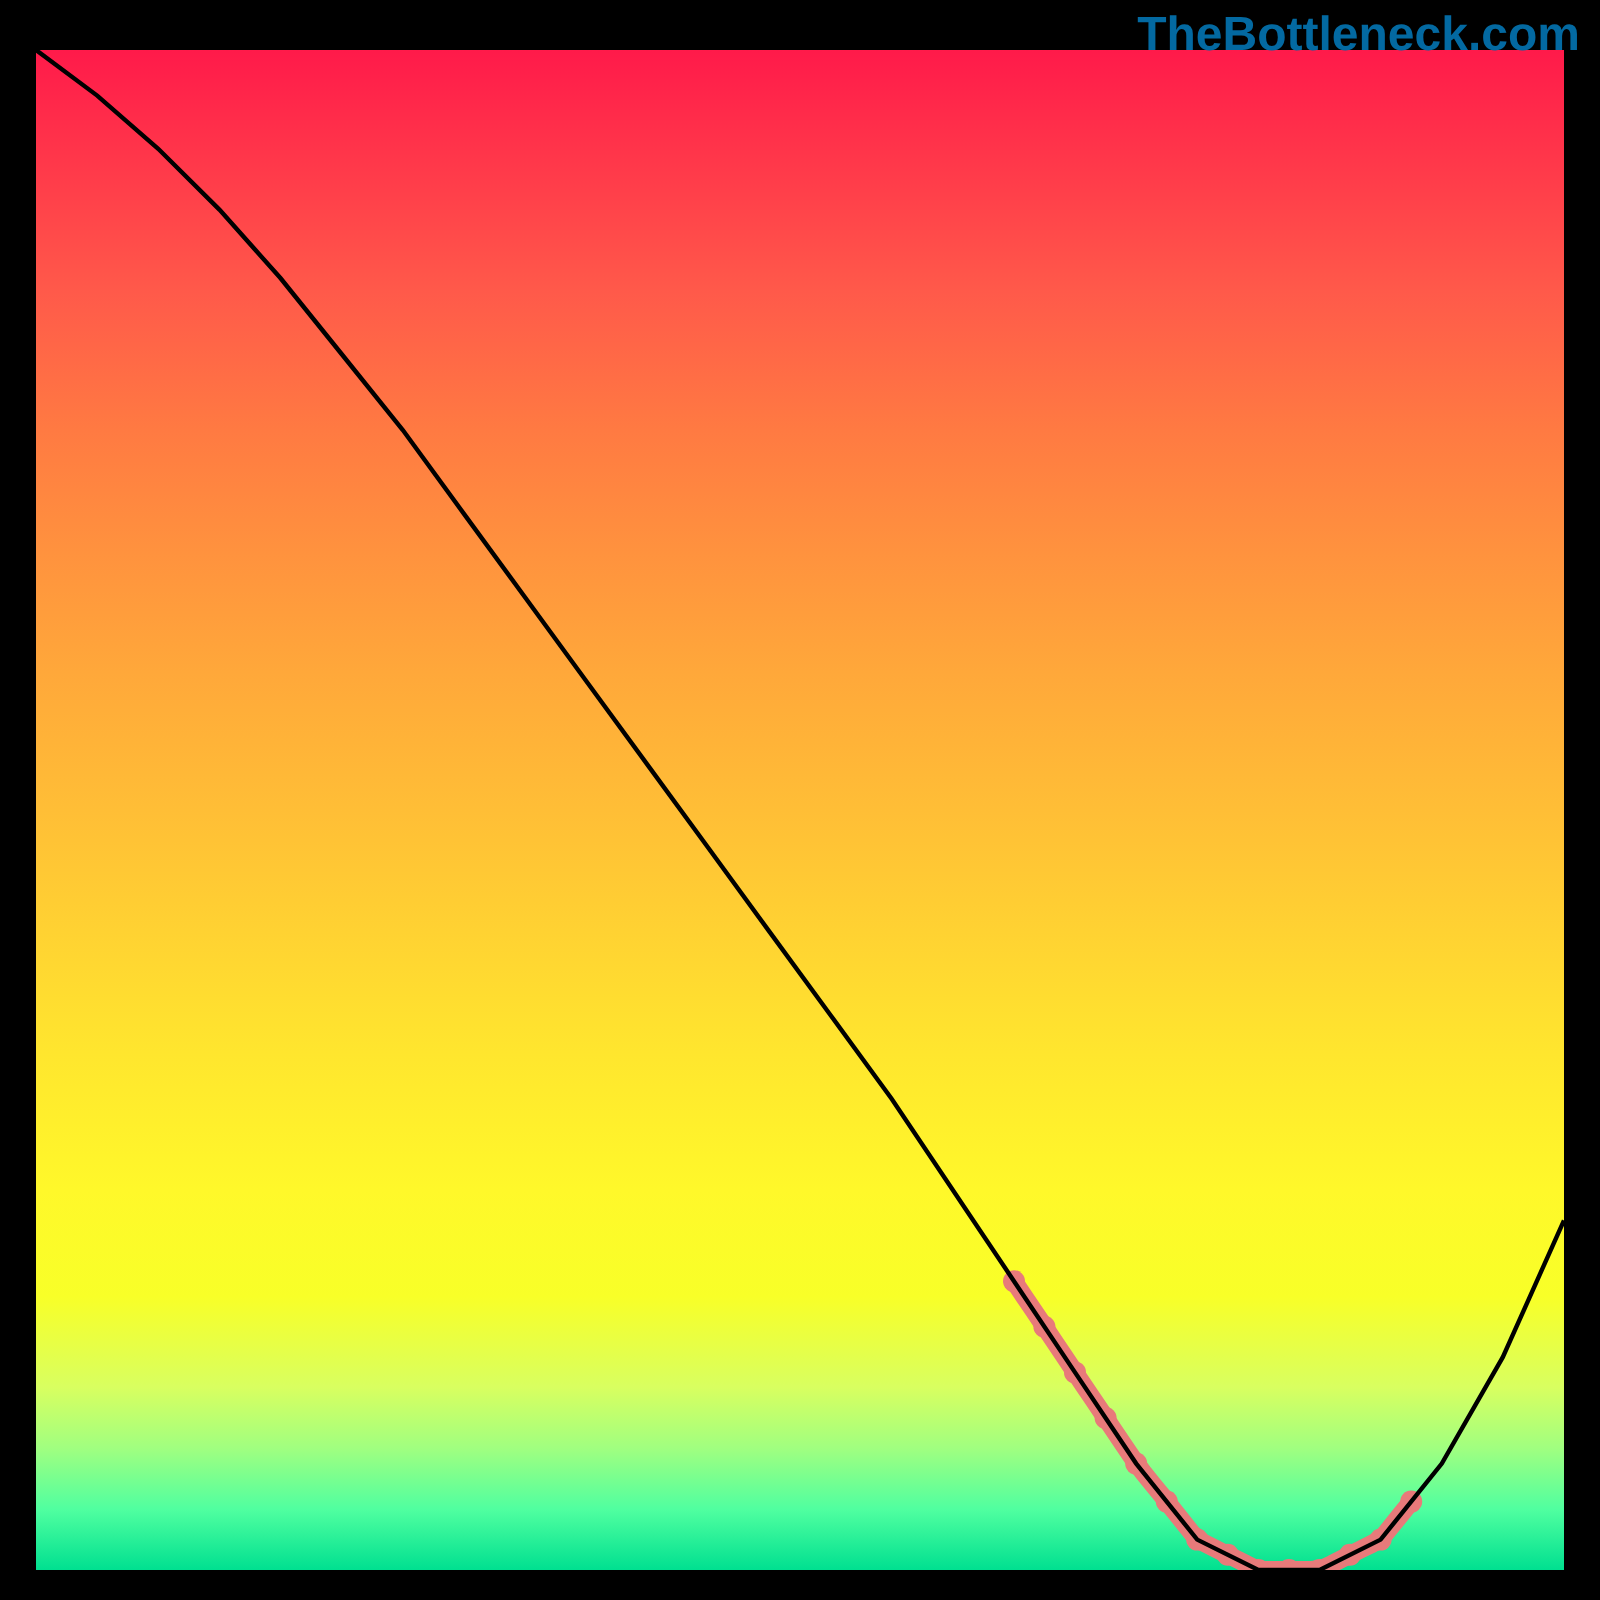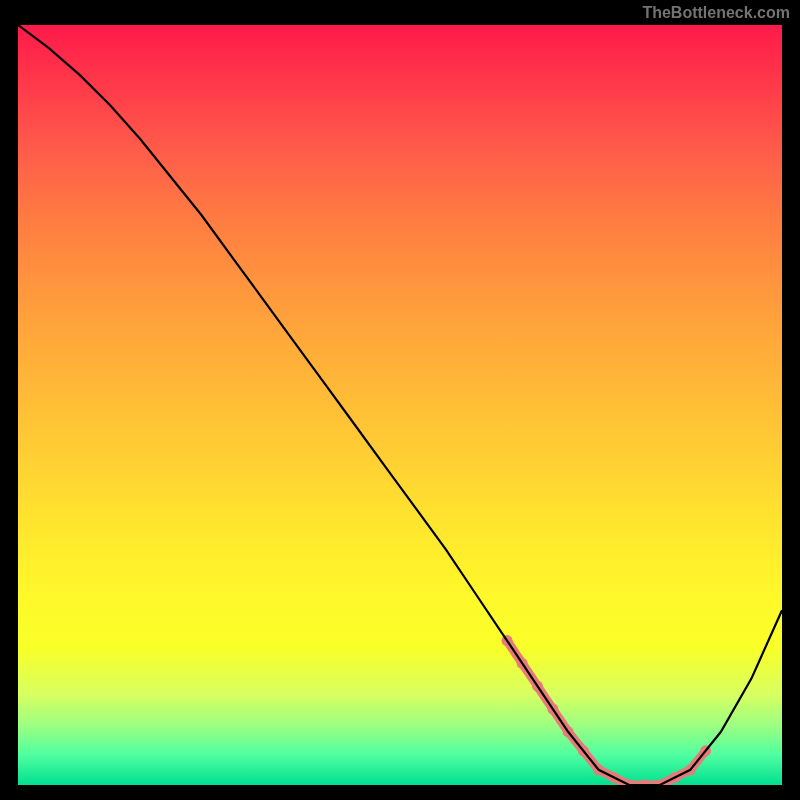--- a/index.html
+++ b/index.html
@@ -8,22 +8,22 @@
     height: 800px;
     background: #000;
     position: relative;
     font-family: Arial, sans-serif;
     overflow: hidden;
   }
   .watermark {
     position: absolute;
     top: 4px;
     right: 10px;
-    color: #737373;
-    font-size: 16px;
+    color: #0369a1;
+    font-size: 24px;
     font-weight: bold;
     z-index: 10;
   }
   .plot-area {
     position: absolute;
     left: 18px;
     top: 25px;
     width: 764px;
     height: 760px;
     overflow: hidden;

